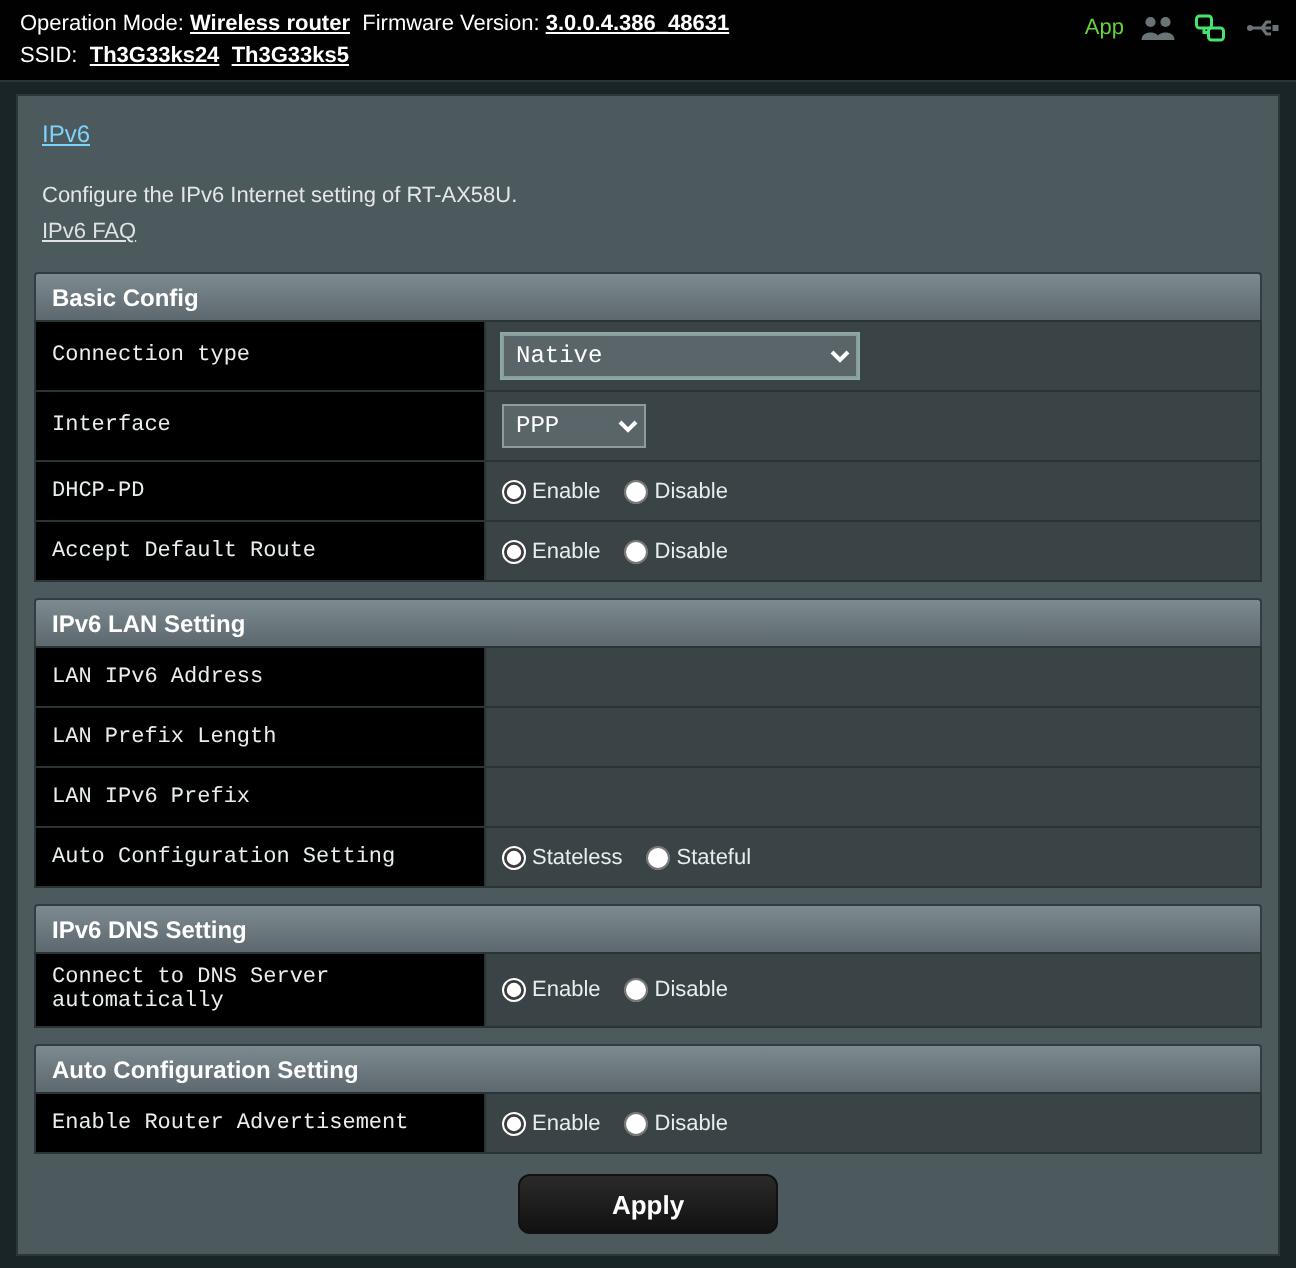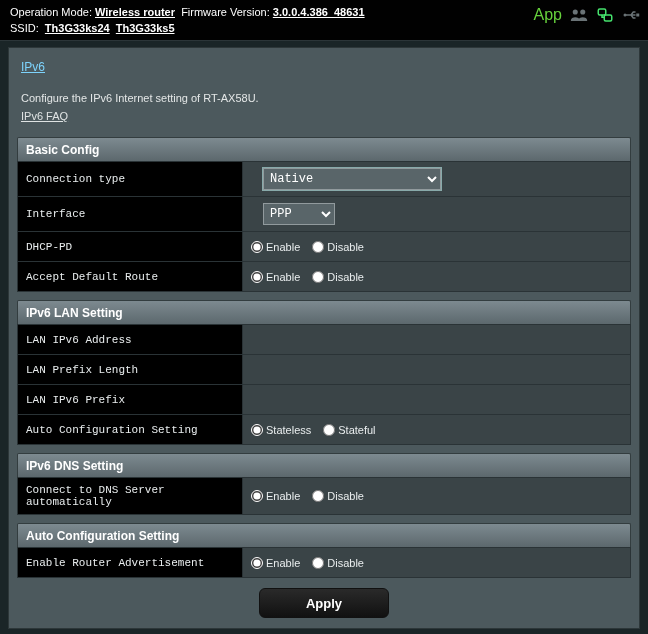--- a/index.html
+++ b/index.html
@@ -19,21 +19,21 @@
     align-items: flex-start;
     justify-content: space-between;
   }
   .topbar .info { line-height: 16px; font-size: 11px; }
   .topbar .info b, .topbar .info .uline {
     font-weight: bold; text-decoration: underline; margin-top: 44px;
   }
   .topbar .right {
     display: flex; align-items: center; gap: 8px; padding-top: 2px;
   }
-  .app-label { color: #66d13c; font-size: 16px; cursor: pointer; }
+  .app-label { color: #66d13c; font-size: 11px; cursor: pointer; }
   .ic { display: inline-block; color:#6a7376; line-height:0; }
   .ic.green { color:#46e36e; }
 
   .panel {
     margin: 6px 8px 8px 8px;
     border: 1px solid #2d3739;
     background: #4c595d;
     padding-bottom: 10px;
   }
   .p-inner { padding: 12px 12px 6px 12px; }
@@ -81,21 +81,20 @@
   }
 
   .sel {
     font-family: "Courier New", monospace;
     font-size: 12px;
     color: #fff;
     background: #596569;
     border: 1px solid #919a9d;
     height: 22px;
     padding: 1px 2px;
-    margin-left: 12px;
   }
   .sel.main { width: 178px; outline: 1px solid #8aa; }
   .sel.iface { width: 72px; }
 
   .radio-line { display:flex; align-items:center; gap:4px; font-size:11px; }
   .radio-line label { display:flex; align-items:flex-start; gap:3px; margin-right:8px; }
   input[type=radio] { accent-color:#fff; width:12px; height:12px; }
 
   .apply-wrap { text-align:center; padding-top:10px; }
   .apply-btn {

